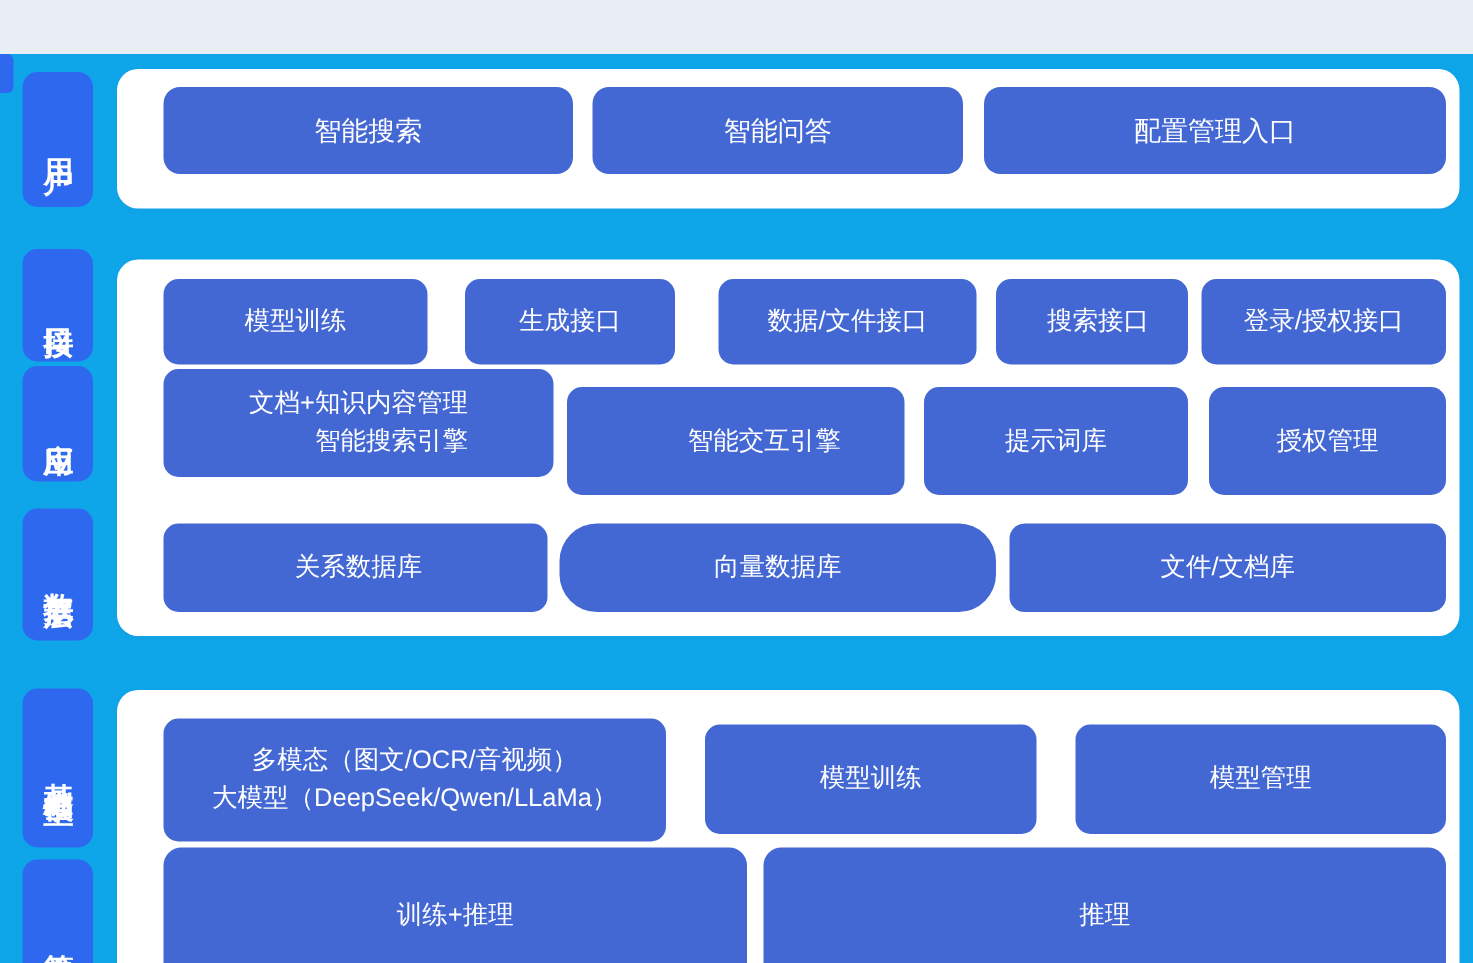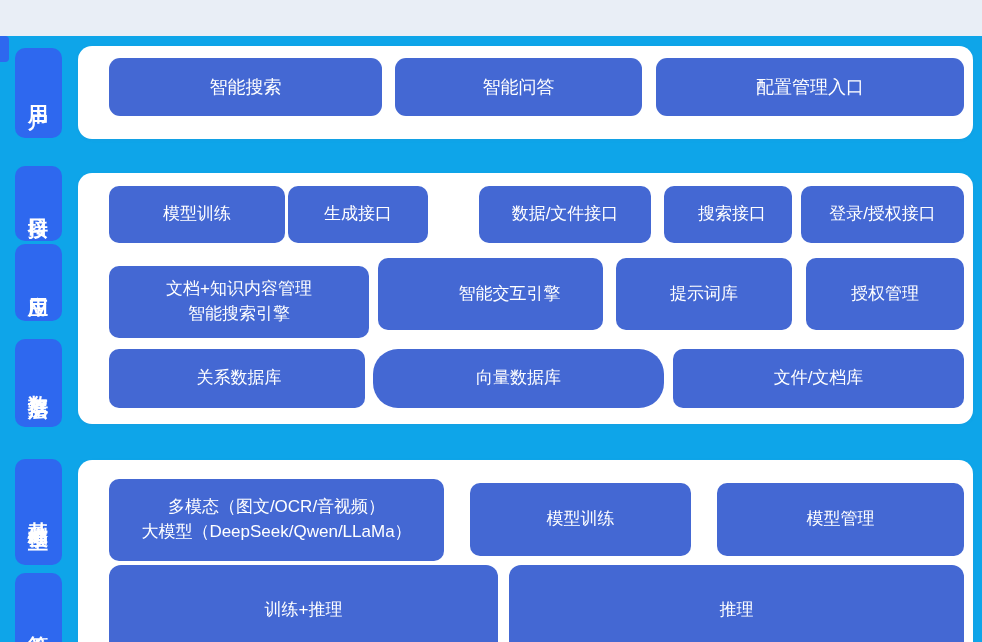--- a/index.html
+++ b/index.html
@@ -61,26 +61,26 @@
     box-sizing:border-box;
   }
   .blk.big{font-size:18px;border-radius:11px;}
 
   
   .b-u1{left:109px;top:22px;width:273px;height:58px;}
   .b-u2{left:395px;top:22px;width:247px;height:58px;}
   .b-u3{left:656px;top:22px;width:308px;height:58px;}
   
   .b-i1{left:109px;top:150px;width:176px;height:57px;}
-  .b-i2{left:288px;top:150px;width:140px;height:57px;}
+  .b-i2{left:310px;top:150px;width:140px;height:57px;}
   .b-i3{left:479px;top:150px;width:172px;height:57px;}
   .b-i4{left:664px;top:150px;width:128px;height:57px;padding-left:14px;}
   .b-i5{left:801px;top:150px;width:163px;height:57px;}
   
-  .b-a1{left:109px;top:230px;width:260px;height:72px;}
+  .b-a1{left:109px;top:210px;width:260px;height:72px;text-align:right;}
   .b-a2{left:378px;top:222px;width:225px;height:72px;padding-left:44px;}
   .b-a3{left:616px;top:222px;width:176px;height:72px;}
   .b-a4{left:806px;top:222px;width:158px;height:72px;}
   
   .b-d1{left:109px;top:313px;width:256px;height:59px;padding-left:10px;}
   .b-d2{left:373px;top:313px;width:291px;height:59px;border-radius:25px;}
   .b-d3{left:673px;top:313px;width:291px;height:59px;}
   
   .b-m1{left:109px;top:443px;width:335px;height:82px;font-size:17px;}
   .b-m2{left:470px;top:447px;width:221px;height:73px;}

